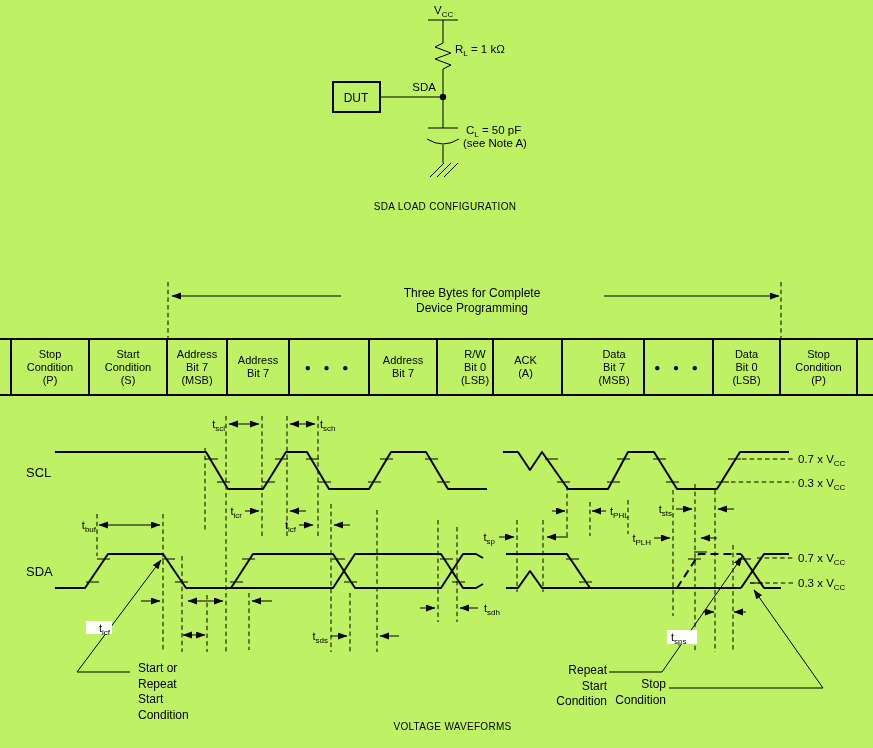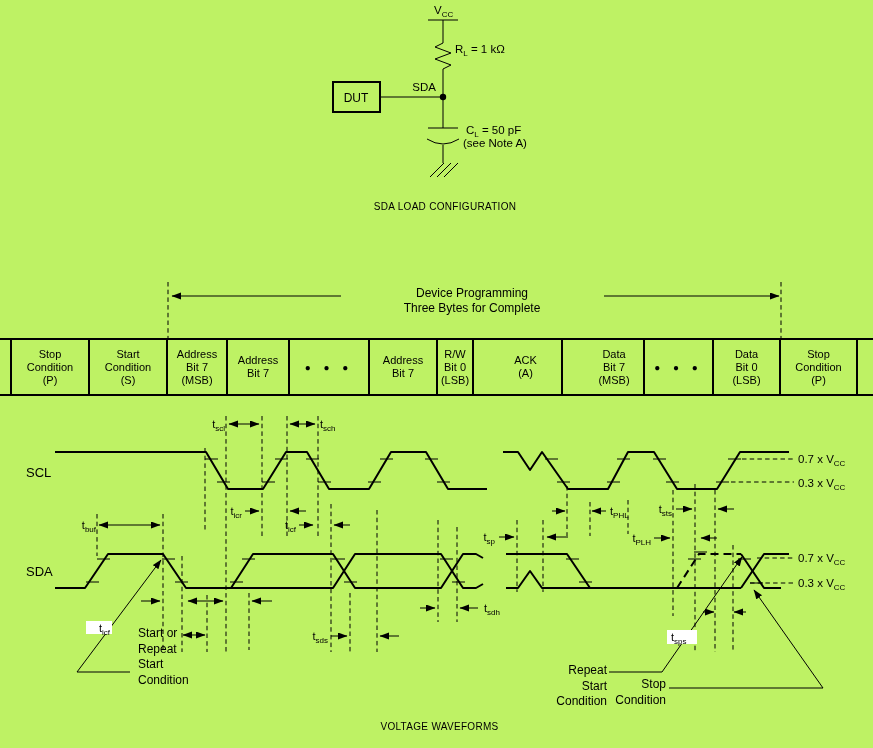--- a/index.html
+++ b/index.html
@@ -188,22 +188,22 @@
     <rect x="86" y="621" width="26" height="13" fill="#fff"></rect>
     <text class="lab" x="110" y="632" text-anchor="end"><tspan>t</tspan><tspan class="sub" dy="3">icf</tspan></text>
     <rect x="667" y="630" width="30" height="14" fill="#fff"></rect>
     <text class="lab" x="671" y="641"><tspan>t</tspan><tspan class="sub" dy="3">sps</tspan></text>
   </g>
 </svg>
 
 <div class="cap center" style="left:325px;top:201px;width:240px">SDA LOAD CONFIGURATION</div>
 
 <div class="hblock center" style="left:340px;top:286px;width:264px;line-height:15px">
+  <div>Three Bytes for Complete</div>
   <div>Device Programming</div>
-  <div>Three Bytes for Complete</div>
 </div>
 
 <div id="strip">
   <div class="cell first" style="left:10px;width:80px">
     <div>Stop</div>
     <div>Condition</div>
     <div>(P)</div>
   </div>
   <div class="cell" style="left:90px;width:78px">
     <div>Start</div>
@@ -217,21 +217,21 @@
   </div>
   <div class="cell" style="left:228px;width:62px">
     <div>Address</div>
     <div>Bit 7</div>
   </div>
   <div class="dots" style="left:290px;width:78px">● ● ●</div>
   <div class="cell first" style="left:368px;width:70px">
     <div>Address</div>
     <div>Bit 7</div>
   </div>
-  <div class="cell" style="left:438px;width:36px">
+  <div class="cell" style="left:458px;width:36px">
     <div>R/W</div>
     <div>Bit 0</div>
     <div>(LSB)</div>
   </div>
   <div class="cell" style="left:490px;width:73px">
     <div>ACK</div>
     <div>(A)</div>
   </div>
   <div class="cell" style="left:585px;width:60px">
     <div>Data</div>
@@ -244,31 +244,31 @@
     <div>Bit 0</div>
     <div>(LSB)</div>
   </div>
   <div class="cell" style="left:781px;width:77px">
     <div>Stop</div>
     <div>Condition</div>
     <div>(P)</div>
   </div>
 </div>
 
-<div class="hblock" style="left:138px;top:626px;width:80px">
+<div class="hblock" style="left:138px;top:661px;width:80px">
   <div>Start or</div>
   <div>Repeat</div>
   <div>Start</div>
   <div>Condition</div>
 </div>
 <div class="hblock right" style="left:520px;top:663px;width:87px">
   <div>Repeat</div>
   <div>Start</div>
   <div>Condition</div>
 </div>
 <div class="hblock right" style="left:580px;top:677px;width:86px">
   <div>Stop</div>
   <div>Condition</div>
 </div>
 
-<div class="cap center" style="left:303px;top:721px;width:273px">VOLTAGE WAVEFORMS</div>
+<div class="cap center" style="left:316px;top:721px;width:273px">VOLTAGE WAVEFORMS</div>
 
 </div>
 
 </body></html>

